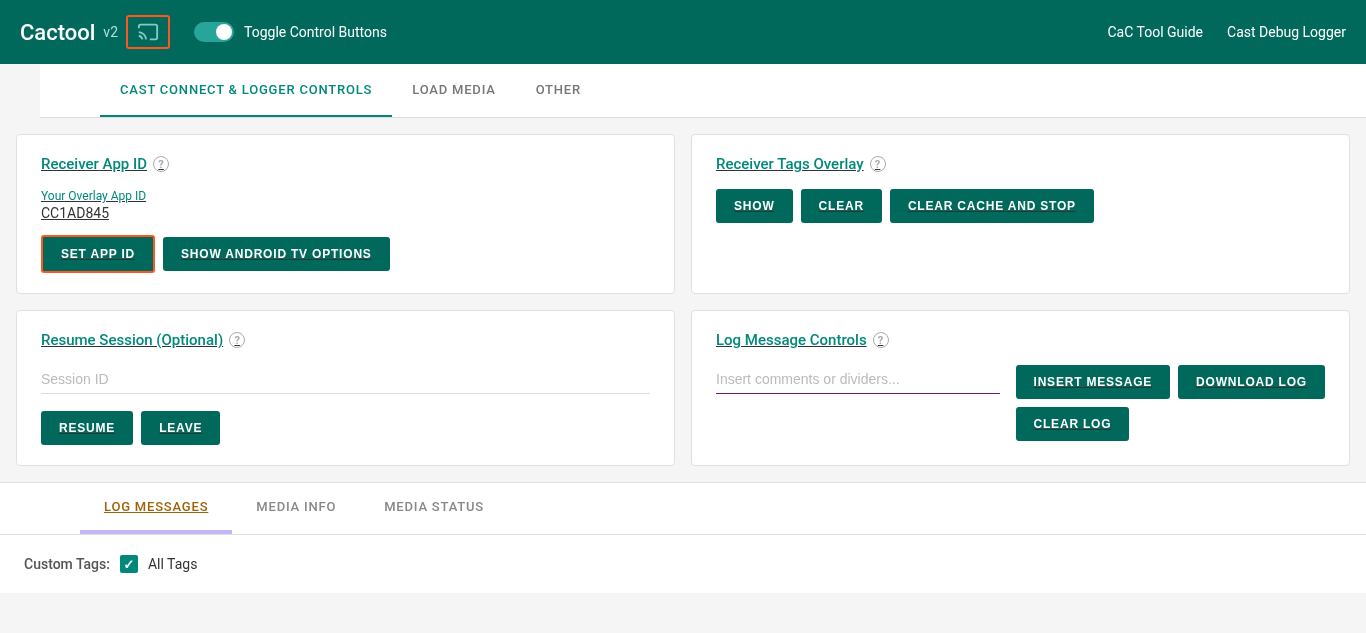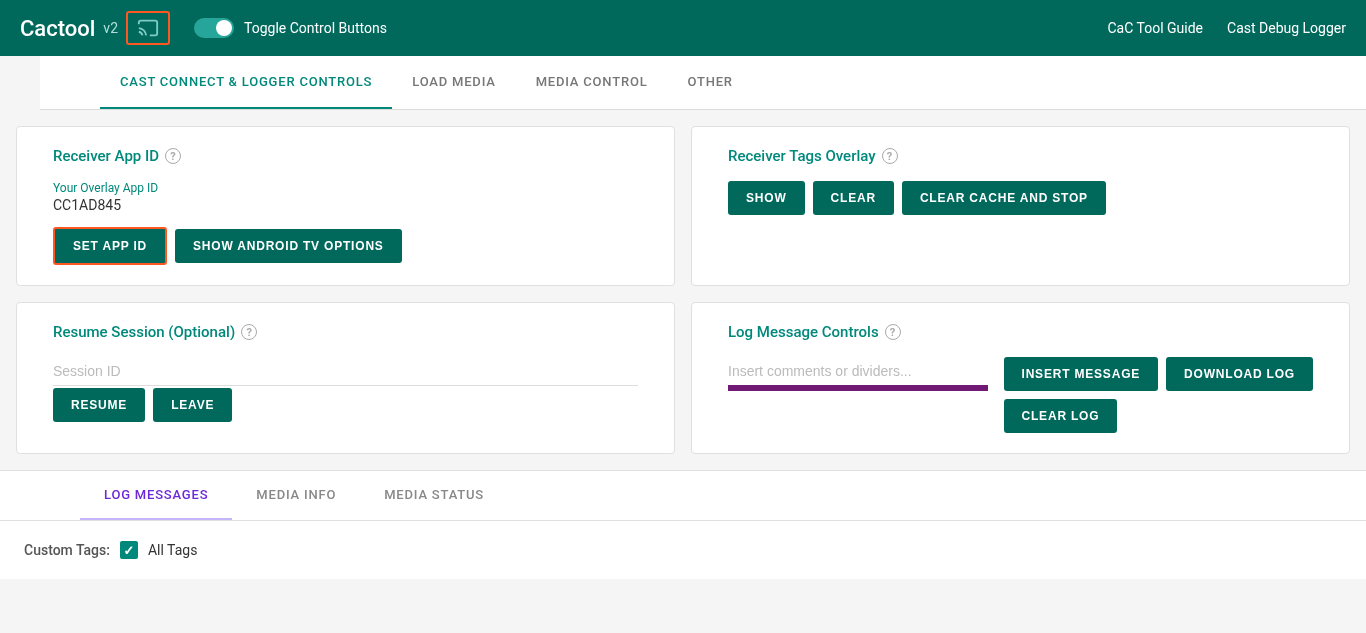--- a/index.html
+++ b/index.html
@@ -4,21 +4,21 @@
   <style>
     * { box-sizing: border-box; margin: 0; padding: 0; }
     body { font-family: Roboto, Arial, sans-serif; background: #f5f5f5; color: #333; font-size: 14px; }
 
     
     .header {
       background: #00695c;
       display: flex;
       align-items: center;
       padding: 0 20px;
-      height: 56px;
+      height: 64px;
       color: white;
     }
     .header-logo {
       display: flex;
       align-items: center;
       gap: 8px;
       margin-right: 24px;
     }
     .header-logo-text {
       font-size: 22px;
@@ -101,22 +101,23 @@
     
     .cards-row {
       display: flex;
       gap: 16px;
       margin-bottom: 16px;
     }
     .card {
       background: white;
       border: 1px solid #e0e0e0;
       border-radius: 4px;
-      padding: 20px 36px;
+      padding: 20px 24px;
       flex: 1;
+      text-decoration: underline;
     }
     .card-title {
       color: #00897b;
       font-size: 15px;
       font-weight: 500;
       margin-bottom: 16px;
       display: flex;
       align-items: center;
       gap: 6px;
     }
@@ -167,30 +168,30 @@
 
     
     .session-input {
       width: 100%;
       border: none;
       border-bottom: 1px solid #ddd;
       outline: none;
       font-size: 14px;
       color: #aaa;
       padding: 6px 0;
-      margin-bottom: 2px;
+      margin-bottom: 17px;
       background: transparent;
     }
     .session-input::placeholder { color: #bbb; }
 
     
     .log-input {
       width: 100%;
       border: none;
-      border-bottom: 6px solid #701a75;
+      border-bottom: 1px solid #701a75;
       outline: none;
       font-size: 14px;
       color: #000000;
       padding: 6px 0;
       background: transparent;
     }
     .log-input::placeholder { color: #bbb; }
 
     .log-buttons-col {
       display: flex;
@@ -218,22 +219,23 @@
       padding: 16px 24px;
       font-size: 13px;
       font-weight: 500;
       letter-spacing: 0.8px;
       color: #888;
       cursor: pointer;
       border-bottom: 2px solid transparent;
       text-transform: uppercase;
     }
     .bottom-tab.active {
-      color: #6d28d9;
-      border-bottom: 2px solid #c4b5fd;
+      color: #a16207;
+      border-bottom: 4px solid #c4b5fd;
+      text-decoration: underline;
     }
 
     .bottom-content {
       padding: 20px 24px;
       background: white;
     }
     .custom-tags-row {
       display: flex;
       align-items: center;
       gap: 10px;
@@ -288,21 +290,20 @@
 
   <nav class="header-links">
     <a class="header-link">CaC Tool Guide</a>
     <a class="header-link">Cast Debug Logger</a>
   </nav>
 </header>
 
 <nav class="main-tabs">
   <div class="main-tab active">CAST CONNECT &amp; LOGGER CONTROLS</div>
   <div class="main-tab">LOAD MEDIA</div>
-  <div class="main-tab">MEDIA CONTROL</div>
   <div class="main-tab">OTHER</div>
 </nav>
 
 <div class="content">
 
   <div class="cards-row">
 
     <div class="card">
       <div class="card-title">
         <span>Receiver App ID</span>

